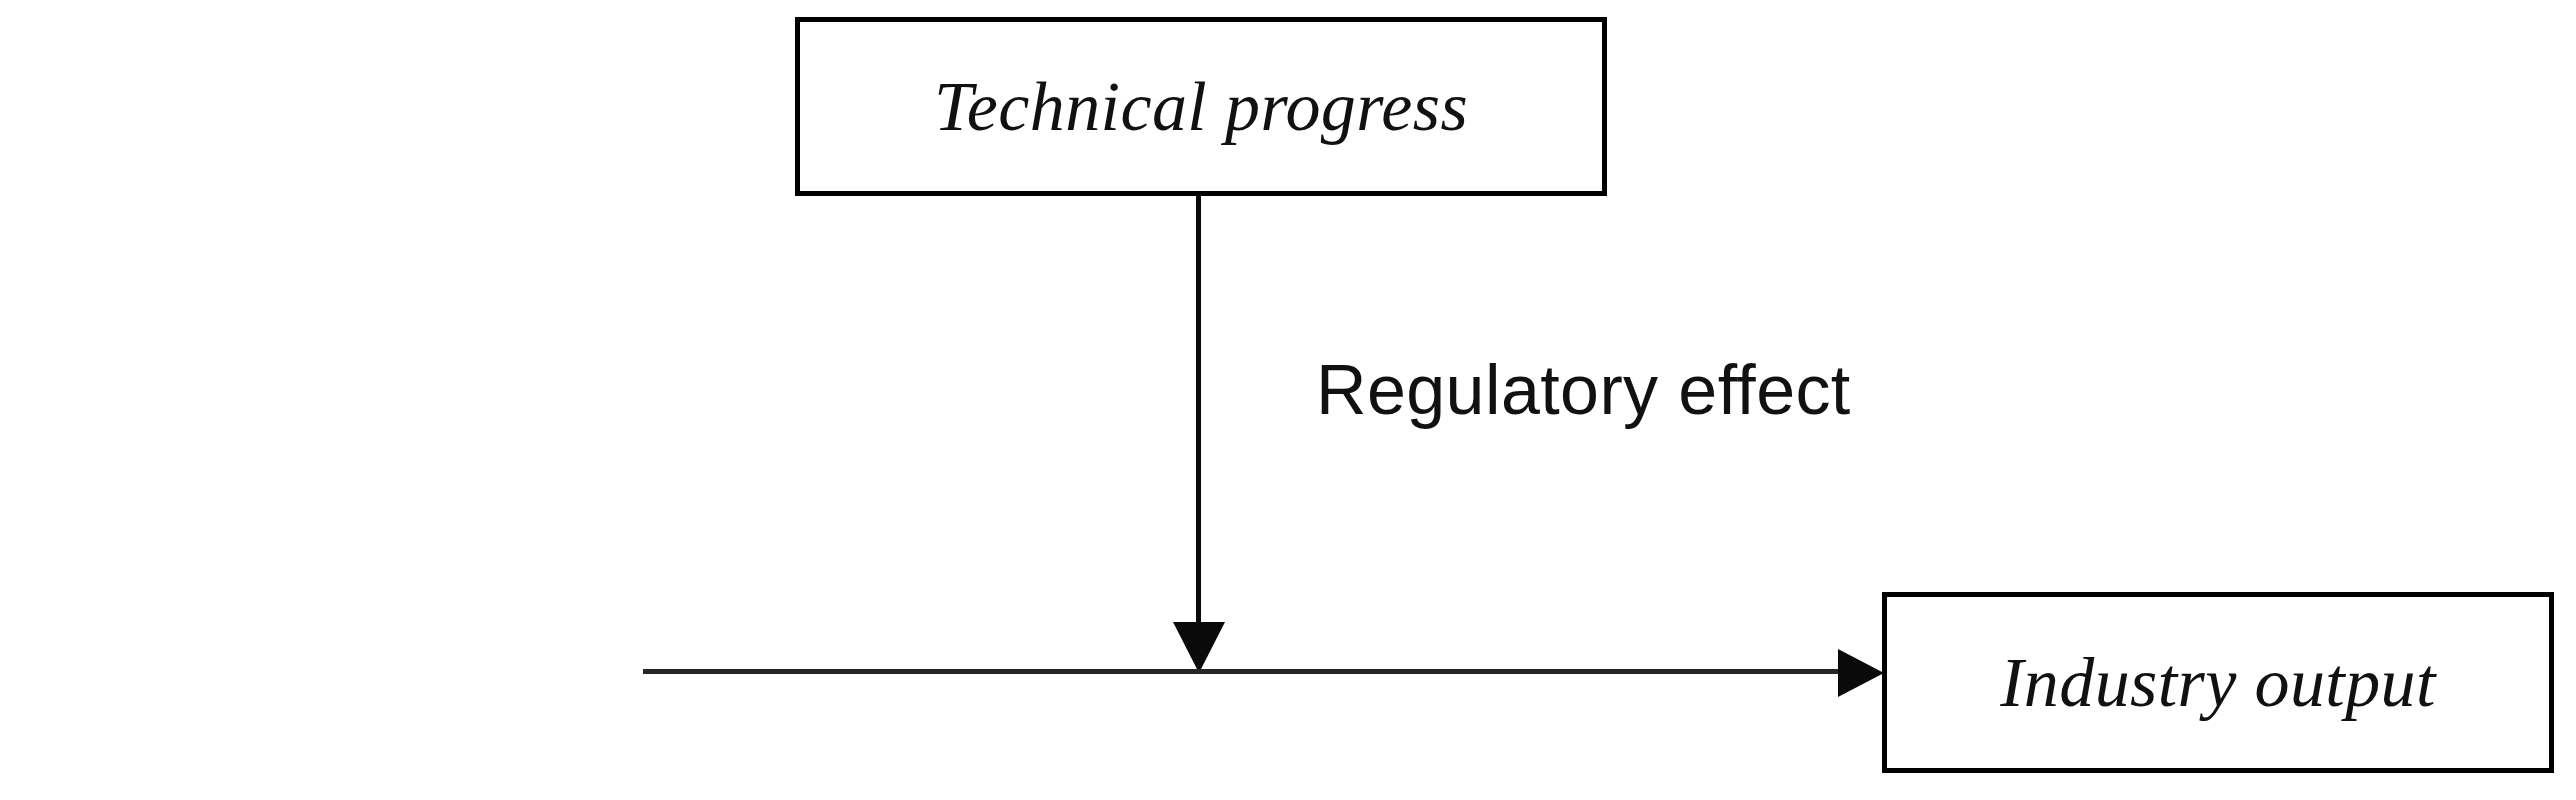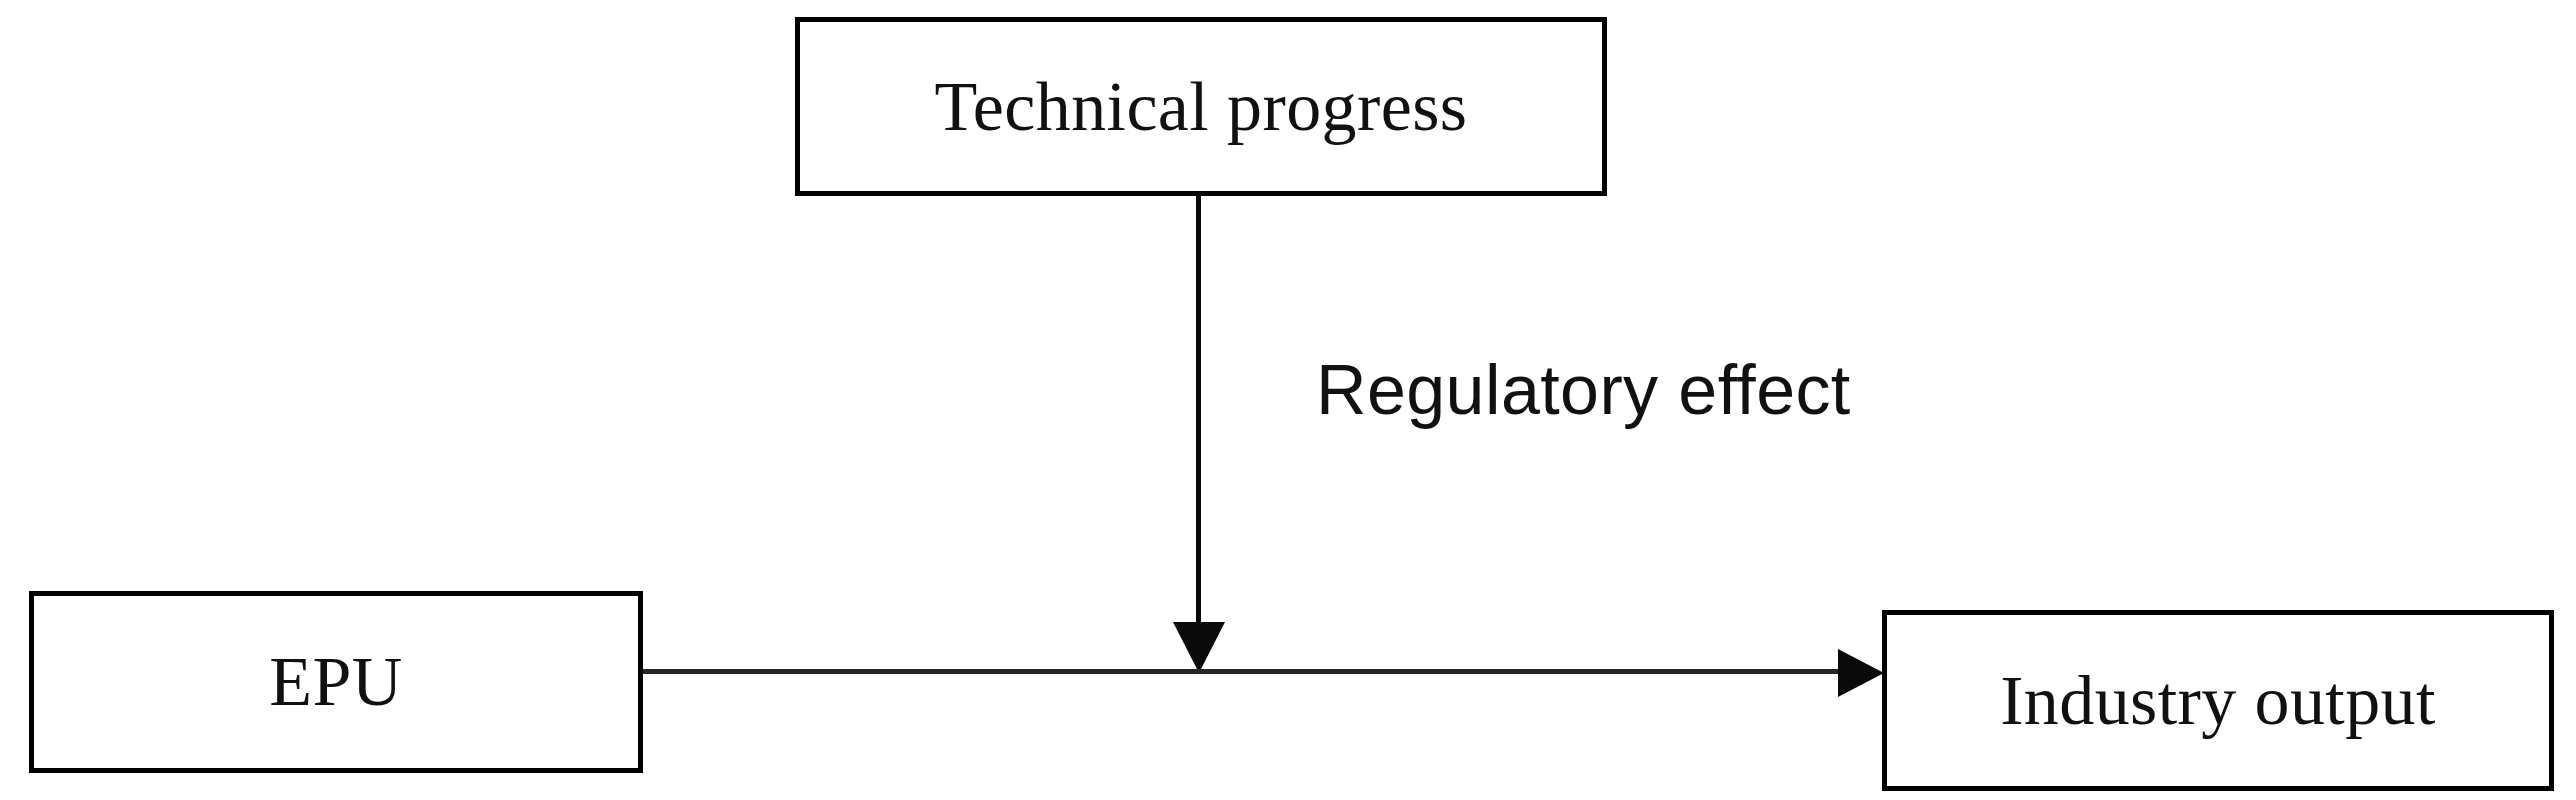--- a/index.html
+++ b/index.html
@@ -26,20 +26,21 @@
     align-items: center;
     justify-content: center;
   }
   .node-label {
     font-family: "Liberation Serif", "DejaVu Serif", serif;
     font-size: 70px;
     line-height: 1;
     color: #111111;
     white-space: nowrap;
     letter-spacing: 0.4px;
+    font-style: italic;
   }
 
   
   #box-technical-progress {
     left: 795px;
     top: 17px;
     width: 812px;
     height: 179px;
   }
 
@@ -47,21 +48,21 @@
   #box-epu {
     left: 29px;
     top: 591px;
     width: 614px;
     height: 182px;
   }
 
   
   #box-industry-output {
     left: 1882px;
-    top: 610px;
+    top: 592px;
     width: 672px;
     height: 181px;
   }
 
   
   #edge-vertical-line {
     position: absolute;
     left: 1196px;
     top: 195px;
     width: 5.4px;
@@ -121,23 +122,20 @@
 
   <div class="node-box" id="box-technical-progress">
     <span class="node-label">Technical progress</span>
   </div>
 
   <div id="edge-vertical-line"></div>
   <div id="edge-vertical-arrowhead"></div>
 
   <div id="edge-label-regulatory-effect">Regulatory effect</div>
 
-  <div class="node-box" id="box-epu">
-    <span class="node-label">EPU</span>
-  </div>
 
   <div id="edge-horizontal-line"></div>
   <div id="edge-horizontal-arrowhead"></div>
 
   <div class="node-box" id="box-industry-output">
     <span class="node-label">Industry output</span>
   </div>
 
 </div>
 

